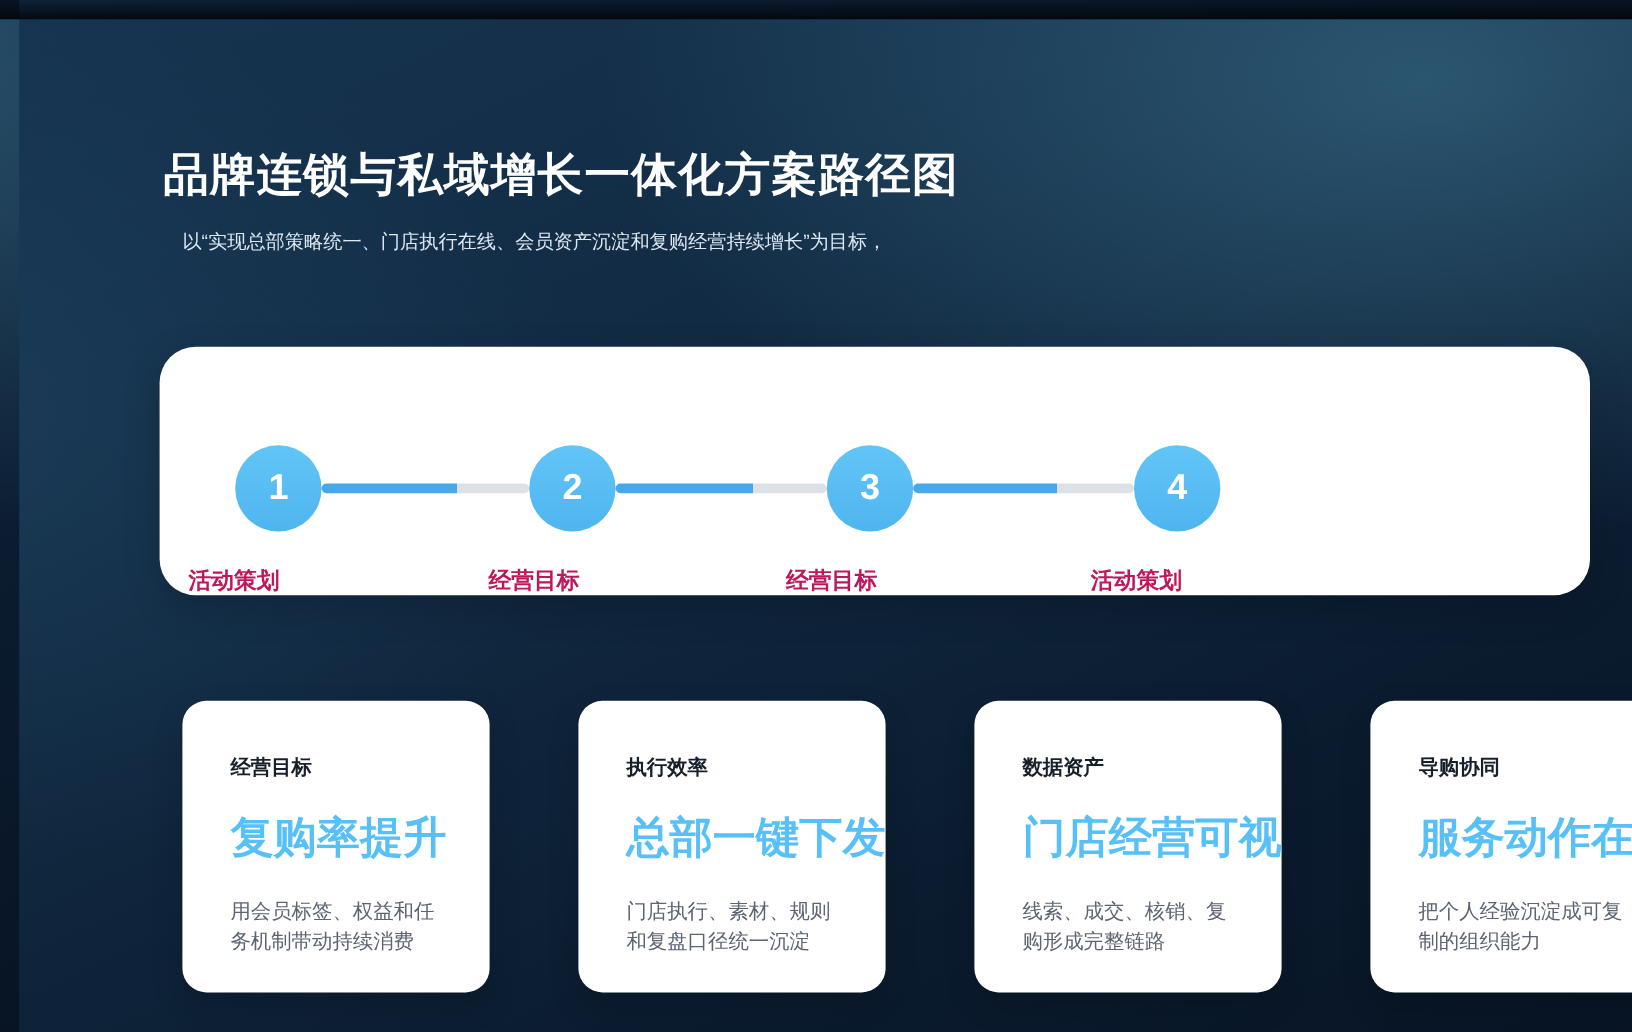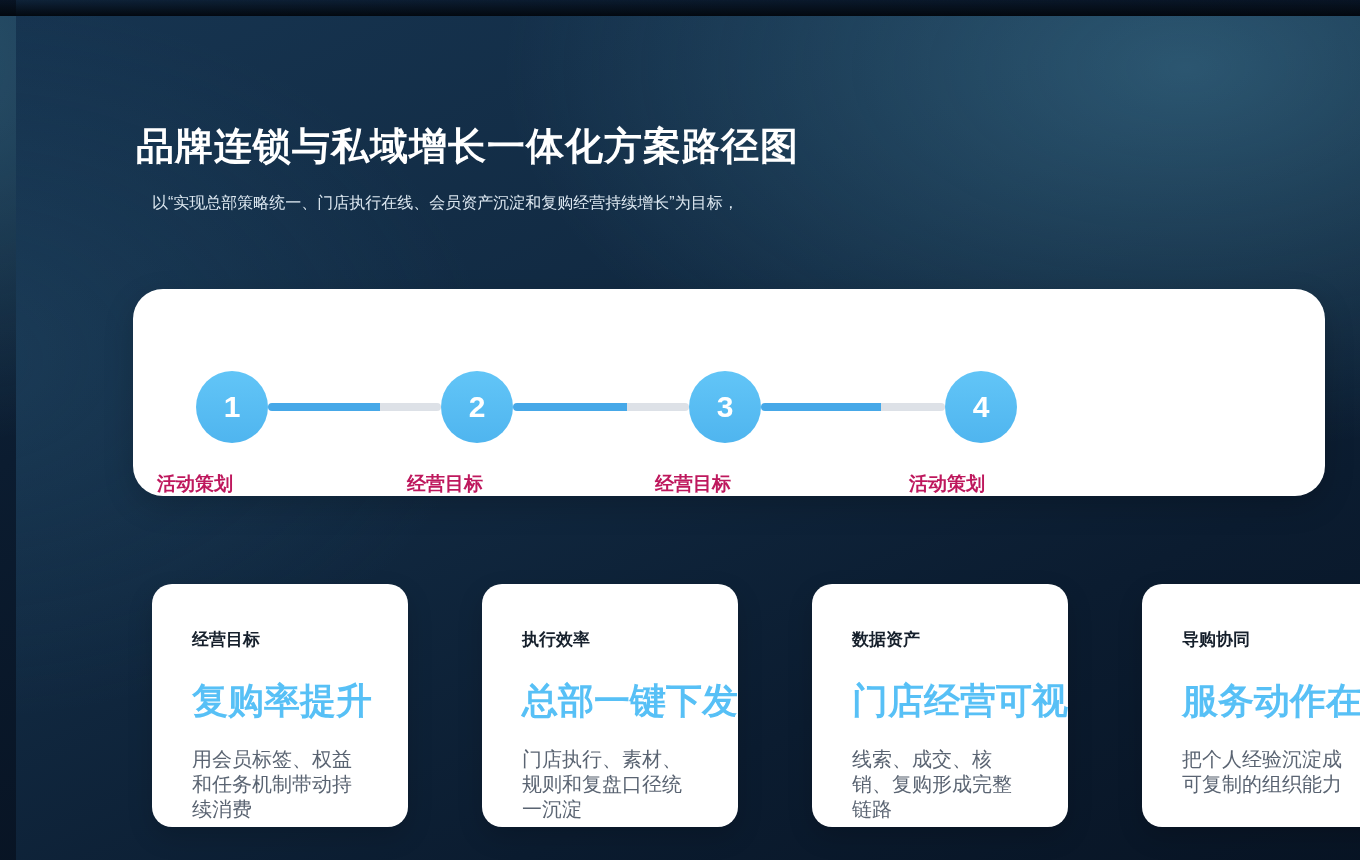--- a/index.html
+++ b/index.html
@@ -52,25 +52,25 @@
     background:#ffffff; border-radius:20px;
     padding:28px 24px 0 24px;
     box-shadow:0 10px 26px rgba(0,0,0,.16);
   }
   .card-category{
     font-size:17px; font-weight:700; color:#16202c;
   }
   .card-headline{
     margin-top:30px;
     font-size:36px; font-weight:700; color:#57c0f6;
-    white-space:nowrap; line-height:40px;
+    white-space:nowrap; line-height:40px;font-family:Liberation Mono, monospace;
   }
   .card-desc{
     margin-top:26px;
-    font-size:20px; color:#5a6472; line-height:25px;
+    font-size:17px; color:#5a6472; line-height:25px;
   }
 </style>
 </head>
 <body>
 
 <h1 class="page-title">品牌连锁与私域增长一体化方案路径图</h1>
 
 <p class="subtitle"><span>以“实现总部策略统一、门店执行在线、会员资产沉淀和复购经营持续增长”为目标，</span><br></p>
 
 <section class="timeline-card">

